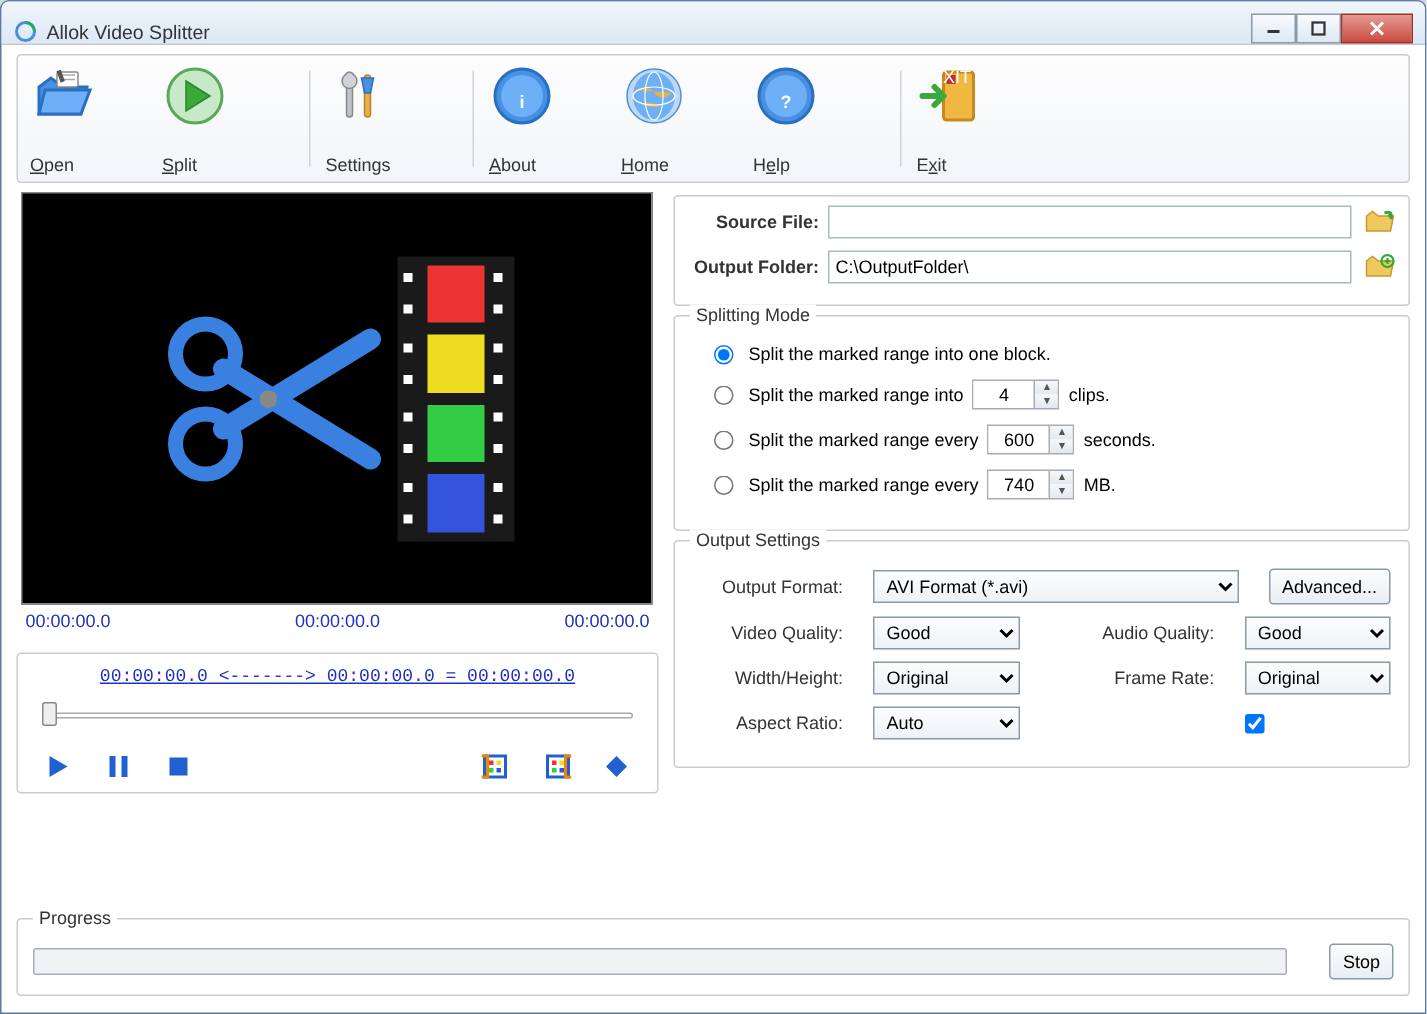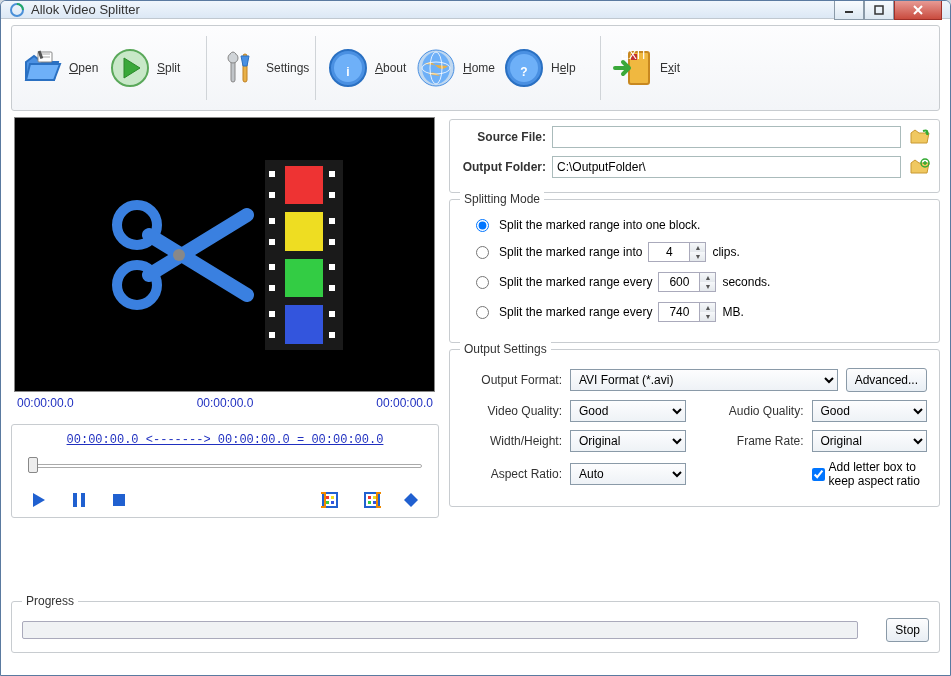--- a/index.html
+++ b/index.html
@@ -1,28 +1,28 @@
 <!DOCTYPE html>
 <html><head>
 <meta charset="utf-8">
 <style>
 * { box-sizing: border-box; margin: 0; padding: 0; font-family: "Segoe UI", Tahoma, sans-serif; font-size: 12px; }
 body { background: #d0d8e0; width: 951px; height: 676px; overflow: hidden; }
 .window { width: 951px; height: 676px; background: #fff; border: 1px solid #5a7aa0; border-radius: 6px 6px 0 0; overflow: hidden; position: relative; }
-.titlebar { height: 18px; background: linear-gradient(#f0f6fc,#dce8f5); display:flex; align-items:center; padding:0 8px; border-bottom:1px solid #c0c8d0; }
+.titlebar { height: 29px; background: linear-gradient(#f0f6fc,#dce8f5); display:flex; align-items:flex-end; padding:0 8px; border-bottom:1px solid #c0c8d0; }
 .titlebar-icon { width:16px; height:16px; margin-right:6px; display:flex; align-items:center; justify-content:center; }
 .titlebar-title { flex:1; color:#333; font-size:13px; }
 .win-btns { display:flex; gap:0; }
 .win-btn { width:30px; height:20px; border:1px solid #8a9aa8; background:linear-gradient(#f8fbfe,#dde8f2); display:flex; align-items:center; justify-content:center; cursor:pointer; }
 .win-btn.close { width:48px; background:linear-gradient(#e79a94,#c94b3e); border-color:#a03028; }
 .win-btn.close svg path { stroke:#fff; }
 .content { padding:6px 10px 10px; height:calc(100% - 30px); display:flex; flex-direction:column; }
 .toolbar { height:86px; border:1px solid #c8ccd0; border-radius:3px; background:linear-gradient(#fdfdfe,#f3f5f8); display:flex; align-items:center; padding:4px 8px; gap:0; margin-bottom:6px; }
 .tb-sep { width:1px; height:64px; background:#d0d4d8; margin:0 10px; }
-.tb-item { width:88px; display:flex; flex-direction:row; align-items:center; gap:5px; cursor:pointer; padding:4px 0; }
+.tb-item { width:88px; display:flex; flex-direction:column; gap:17px; cursor:pointer; padding:4px 0; }
 .tb-icon { width:44px; height:44px; display:flex; align-items:center; justify-content:center; }
 .tb-label { font-size:12px; color:#333; }
 .tb-label u { text-decoration:underline; }
 .mid { flex:1; display:flex; gap:10px; }
 .left { width:428px; display:flex; flex-direction:column; }
 .preview-box { width:421px; height:275px; background:#000; border:1px solid #888; display:flex; align-items:center; justify-content:center; margin-left:3px; }
 .preview-inner { display:flex; align-items:center; gap:8px; }
 .scissors { width:150px; height:140px; }
 .filmstrip { width:78px; height:190px; background:#1a1a1a; padding:4px; display:flex; flex-direction:column; gap:4px; }
 .film-sq { flex:1; margin:2px 6px; }
@@ -44,21 +44,21 @@
 .file-row input { flex:1; height:22px; border:1px solid #abb; padding:0 4px; background:#fff; }
 .browse-btn { width:26px; height:22px; display:flex; align-items:center; justify-content:center; cursor:pointer; }
 .group { border:1px solid #c8ccd0; border-radius:3px; padding:10px 12px 10px; margin-top:6px; position:relative; }
 .group-title { position:absolute; top:-8px; left:10px; background:#fff; padding:0 4px; color:#333; }
 .radio-row { display:flex; align-items:center; margin:8px 0 10px 14px; gap:6px; }
 .radio-row input[type=radio]{ margin-right:4px; }
 .spin { display:inline-flex; align-items:center; border:1px solid #aab; height:20px; background:#fff; }
 .spin input { width:40px; border:none; text-align:center; height:18px; }
 .spin-btns { width:16px; height:18px; display:flex; flex-direction:column; border-left:1px solid #aab; }
 .spin-btns div { flex:1; display:flex; align-items:center; justify-content:center; background:linear-gradient(#f6f8fa,#e4e8ec); cursor:pointer; font-size:7px; color:#555; }
-.out-row { display:grid; grid-template-columns:100px 1fr 110px 1fr; align-items:center; gap:8px; margin:8px 0; }
+.out-row { display:grid; grid-template-columns:100px 1fr 110px 1fr; align-items:center; gap:20px; margin:8px 0; }
 .out-row.first { grid-template-columns:100px 1fr auto; }
 .out-row label { text-align:right; color:#333; }
 select { height:22px; border:1px solid #8a9aa8; background:linear-gradient(#fdfdfe,#eef2f6); padding:0 4px; }
 .adv-btn { height:24px; padding:0 8px; border:1px solid #8a9aa8; background:linear-gradient(#fdfdfe,#e8eef4); border-radius:3px; cursor:pointer; }
 .chk-row { display:flex; align-items:center; gap:4px; }
 .progress-group { border:1px solid #c8ccd0; border-radius:3px; padding:16px 10px 10px; margin-top:10px; position:relative; display:flex; align-items:center; gap:28px; }
 .progress-bar { flex:1; height:18px; border:1px solid #aab; background:#f0f2f4; border-radius:2px; }
 .bottom-files { border:1px solid #c8ccd0; border-radius:3px; padding:6px; margin-top:2px; }
 </style>
 </head>
@@ -382,21 +382,20 @@
             <select><option>Original</option></select>
             <label>Frame Rate:</label>
             <select><option>Original</option></select>
           </div>
           <div class="out-row">
             <label>Aspect Ratio:</label>
             <select><option>Auto</option></select>
             <span></span>
             <span class="chk-row">
               <input type="checkbox" checked="" style="">
-              <span>Add letter box to keep aspect ratio</span>
             </span>
           </div>
         </div>
       </div>
     </div>
 
     <div class="progress-group">
       <div class="group-title">Progress</div>
       <div class="progress-bar"></div>
       <button class="adv-btn">Stop</button>

